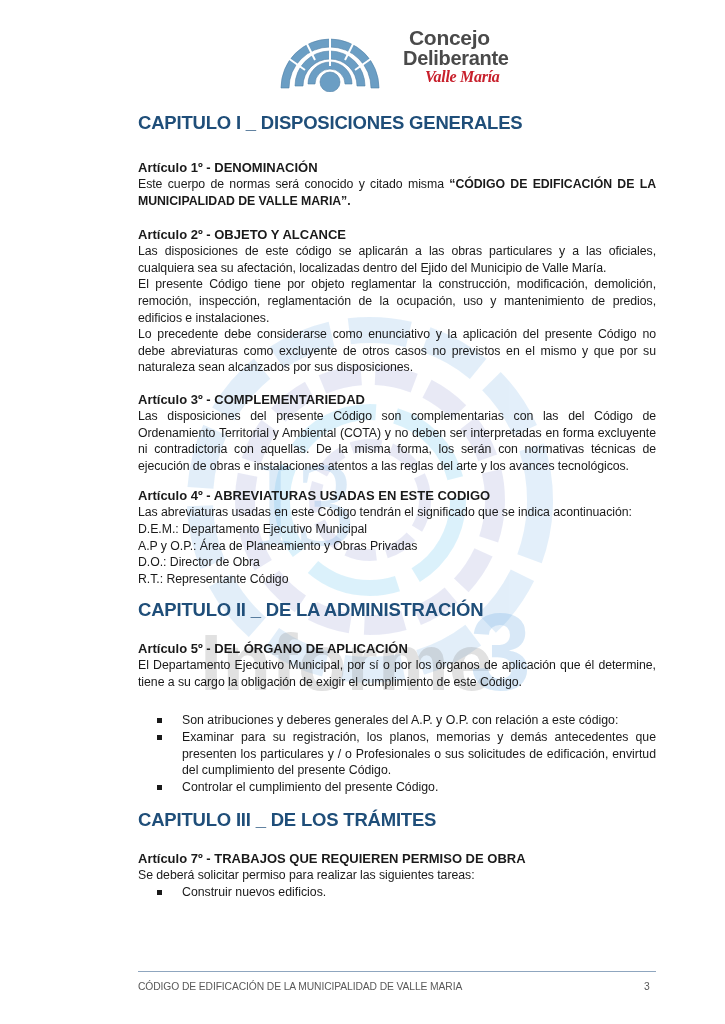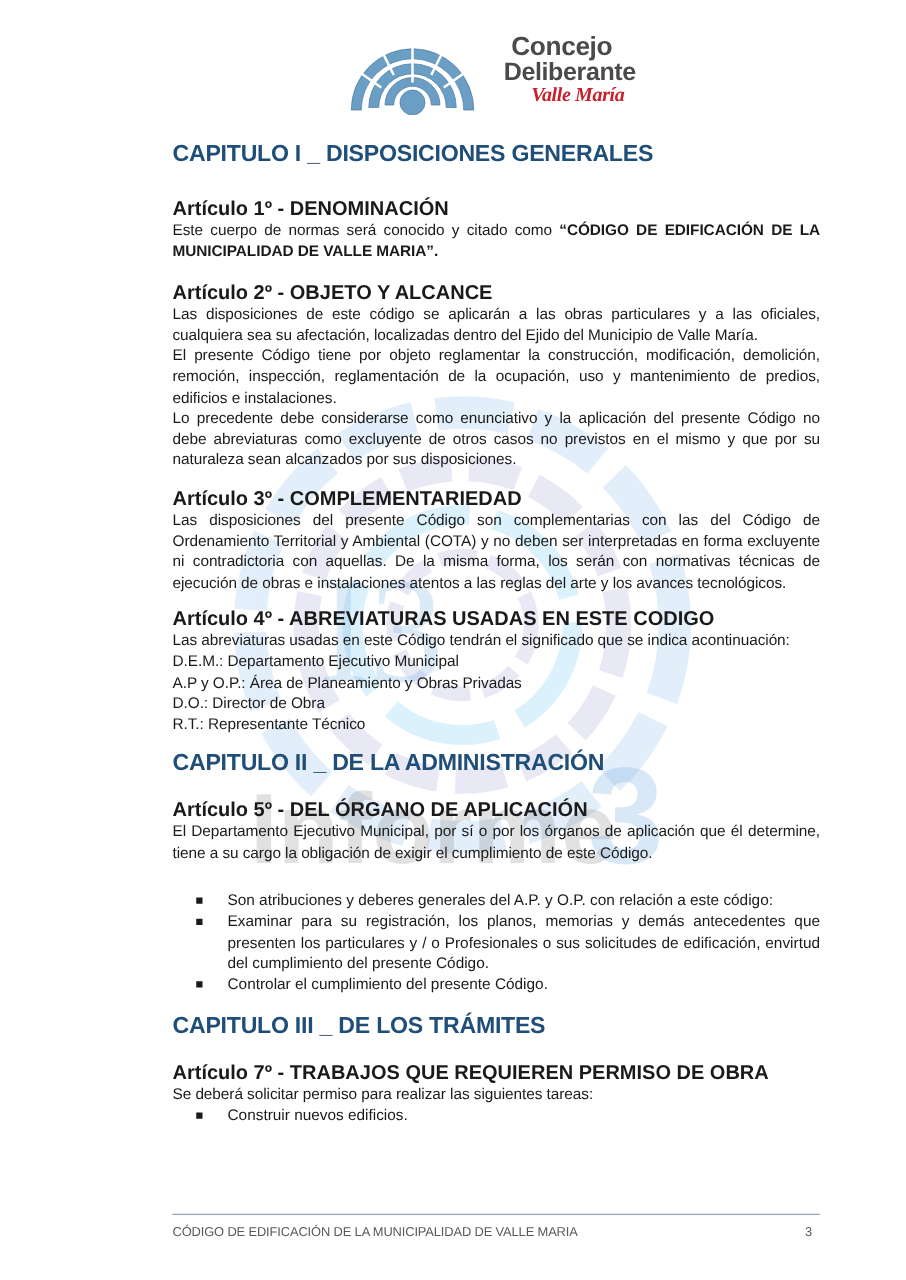--- a/index.html
+++ b/index.html
@@ -11,21 +11,21 @@
   .header-logos { position: absolute; top: 26px; left: 275px; width: 250px; height: 70px; z-index: 2; }
   .arch-logo { position: absolute; left: 0; top: 0; width: 110px; height: 66px; }
   .concejo-logo { position: absolute; left: 128px; top: 2px; width: 122px; height: 66px; }
   .concejo-line { font-family: "Liberation Sans", sans-serif; font-weight: bold; color: #4a4a4a; line-height: 20px; letter-spacing: -0.3px; }
   .concejo-line.l1 { font-size: 21px; padding-left: 6px; }
   .concejo-line.l2 { font-size: 20px; }
   .concejo-line.l3 { font-family: "Liberation Serif", serif; font-style: italic; font-weight: bold; color: #c8202c; font-size: 16px; padding-left: 22px; line-height: 18px; }
 
   .content { position: absolute; left: 138px; top: 104px; width: 518px; z-index: 1; }
   .chapter { color: #1f4e79; font-weight: bold; font-size: 18.5px; margin: 0; letter-spacing: -0.2px; }
-  .art-title { font-weight: bold; font-size: 16px; margin: 0; line-height: 16px; }
+  .art-title { font-weight: bold; font-size: 13px; margin: 0; line-height: 16px; }
   .p { font-size: 12.3px; line-height: 16.6px; margin: 0; text-align: justify; letter-spacing: -0.05px; }
   .p.left { text-align: left; }
   .bold { font-weight: bold; }
   .bullets { list-style: none; margin: 0; padding: 0 0 0 44px; }
   .bullets li { position: relative; font-size: 12.3px; line-height: 16.6px; text-align: justify; }
   .bullets li .sq { position: absolute; left: -25px; top: 6px; width: 5px; height: 5px; background: #1a1a1a; }
 
   .footer-rule { position: absolute; left: 138px; top: 971px; width: 518px; height: 1px; background: #8fa6bf; z-index: 1; }
   .footer-text { position: absolute; left: 138px; top: 981px; font-size: 10.3px; color: #595959; z-index: 1; letter-spacing: -0.1px; }
   .footer-page { position: absolute; left: 644px; top: 981px; font-size: 10.3px; color: #595959; z-index: 1; }
@@ -67,42 +67,42 @@
     <div class="concejo-line l3">Valle María</div>
   </div>
 </div>
 
 <div class="content">
 
   <h2 class="chapter" style="margin-top:8px;">CAPITULO I _ DISPOSICIONES GENERALES</h2>
 
   <div style="margin-top:26px;">
     <p class="art-title">Artículo  1º - DENOMINACIÓN</p>
-    <p class="p"><span>Este cuerpo de normas será conocido y citado como </span><span class="bold">“CÓDIGO DE EDIFICACIÓN DE LA MUNICIPALIDAD DE VALLE MARIA”.</span></p>
+    <p class="p"><span>Este cuerpo de normas será conocido y citado misma </span><span class="bold">“CÓDIGO DE EDIFICACIÓN DE LA MUNICIPALIDAD DE VALLE MARIA”.</span></p>
   </div>
 
   <div style="margin-top:18px;">
     <p class="art-title">Artículo 2º - OBJETO Y ALCANCE</p>
     <p class="p">Las disposiciones de este código se aplicarán a las obras particulares y a las oficiales, cualquiera sea su afectación, localizadas dentro del Ejido del Municipio de Valle María.</p>
     <p class="p">El presente Código tiene por objeto reglamentar la construcción, modificación, demolición, remoción, inspección, reglamentación de la ocupación, uso y mantenimiento de predios, edificios e instalaciones.</p>
     <p class="p">Lo precedente debe considerarse como enunciativo y la aplicación del presente Código no debe abreviaturas como excluyente de otros casos no previstos en el mismo y que por su naturaleza sean alcanzados por sus disposiciones.</p>
   </div>
 
   <div style="margin-top:16px;">
     <p class="art-title">Artículo 3º - COMPLEMENTARIEDAD</p>
     <p class="p">Las disposiciones del presente Código son complementarias con las del Código de Ordenamiento Territorial y Ambiental (COTA) y no deben ser interpretadas en forma excluyente ni contradictoria con aquellas. De la misma forma, los serán con normativas técnicas de ejecución de obras e instalaciones atentos a las reglas del arte y los avances tecnológicos.</p>
   </div>
 
   <div style="margin-top:14px;">
     <p class="art-title">Artículo 4º - ABREVIATURAS USADAS EN ESTE CODIGO</p>
     <p class="p left">Las abreviaturas usadas en este Código tendrán el significado que se indica acontinuación:</p>
     <p class="p left">D.E.M.: Departamento Ejecutivo Municipal</p>
     <p class="p left">A.P y O.P.: Área de Planeamiento y Obras Privadas</p>
     <p class="p left">D.O.: Director de Obra</p>
-    <p class="p left">R.T.: Representante Técnico</p>
+    <p class="p left">R.T.: Representante Código</p>
   </div>
 
   <h2 class="chapter" style="margin-top:12px;">CAPITULO II _ DE LA ADMINISTRACIÓN</h2>
 
   <div style="margin-top:20px;">
     <p class="art-title">Artículo 5º - DEL ÓRGANO DE APLICACIÓN</p>
     <p class="p">El Departamento Ejecutivo Municipal, por sí o por los órganos de aplicación que él determine, tiene a su cargo la obligación de exigir el cumplimiento de este Código.</p>
   </div>
 
   <div style="margin-top:22px;">

